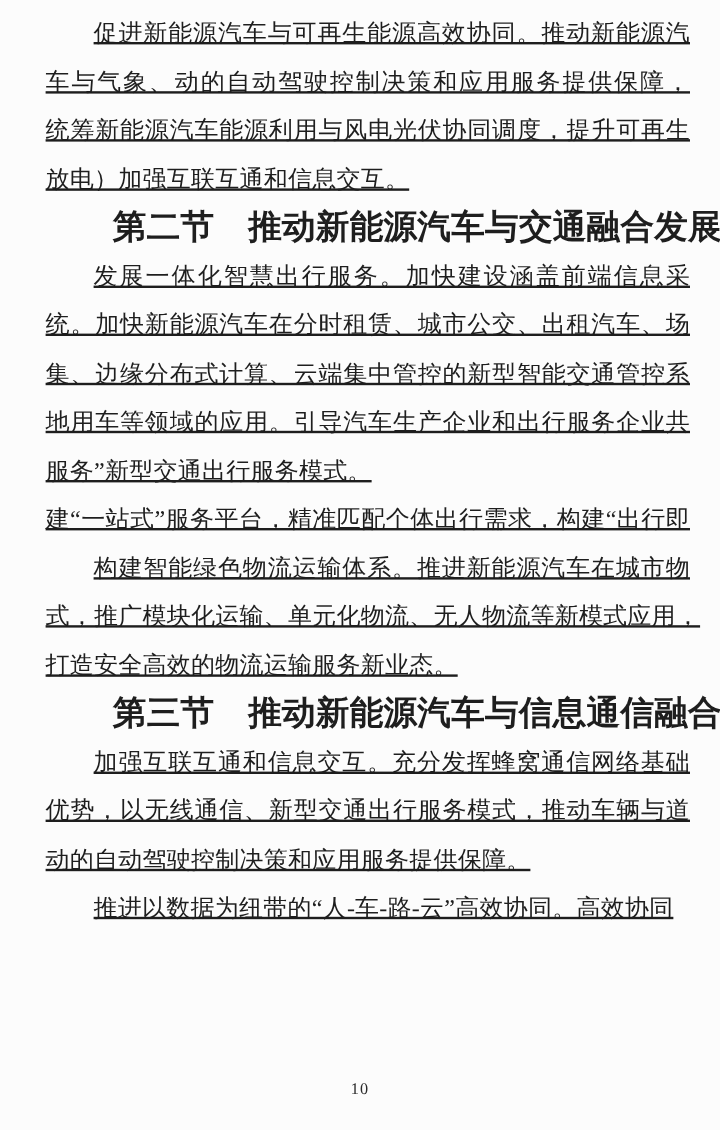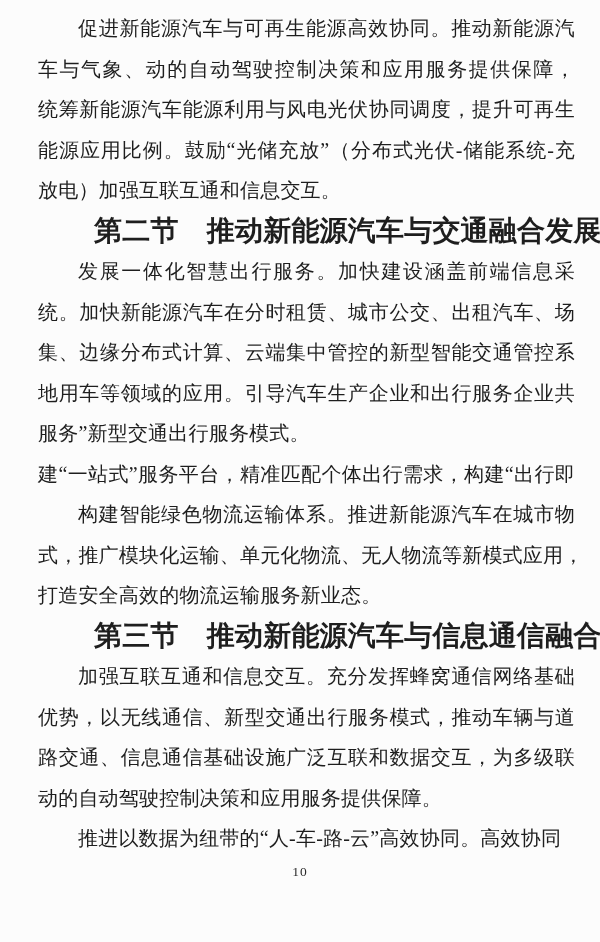--- a/index.html
+++ b/index.html
@@ -29,58 +29,58 @@
   .line {
     margin: 0;
     font-size: 20px;
     line-height: 40.5px;
     height: 40.5px;
     letter-spacing: 0.2px;
     text-align: justify;
     text-align-last: justify;
     text-justify: inter-character;
     white-space: nowrap;
+    text-decoration: underline;
   }
   .line.last {
     text-align-last: left;
   }
   .line.indent {
     text-indent: 2em;
   }
   .heading {
     margin: 0;
     font-size: 28px;
     line-height: 40.5px;
     height: 40.5px;
     font-weight: bold;
     text-indent: 2em;
     white-space: nowrap;
     letter-spacing: 0.2px;
   }
   .pagenum {
     position: absolute;
-    top: 864px;
+    top: 900px;
     left: 0;
     right: 0;
     text-align: center;
     font-size: 13.5px;
     letter-spacing: 1px;
     color: #2a2a2a;
   }
 </style>
 </head>
 <body>
 
 <main class="page">
 
   <section class="para">
     <p class="line indent">促进新能源汽车与可再生能源高效协同。推动新能源汽</p>
     <p class="line">车与气象、动的自动驾驶控制决策和应用服务提供保障，</p>
     <p class="line">统筹新能源汽车能源利用与风电光伏协同调度，提升可再生</p>
-    <p class="line">能源应用比例。鼓励“光储充放”（分布式光伏-储能系统-充</p>
     <p class="line last">放电）加强互联互通和信息交互。</p>
   </section>
 
   <h2 class="heading">第二节　推动新能源汽车与交通融合发展</h2>
 
   <section class="para">
     <p class="line indent">发展一体化智慧出行服务。加快建设涵盖前端信息采</p>
     <p class="line">统。加快新能源汽车在分时租赁、城市公交、出租汽车、场</p>
     <p class="line">集、边缘分布式计算、云端集中管控的新型智能交通管控系</p>
     <p class="line">地用车等领域的应用。引导汽车生产企业和出行服务企业共</p>
@@ -92,21 +92,20 @@
     <p class="line indent">构建智能绿色物流运输体系。推进新能源汽车在城市物</p>
     <p class="line">式，推广模块化运输、单元化物流、无人物流等新模式应用，</p>
     <p class="line last">打造安全高效的物流运输服务新业态。</p>
   </section>
 
   <h2 class="heading">第三节　推动新能源汽车与信息通信融合发展</h2>
 
   <section class="para">
     <p class="line indent">加强互联互通和信息交互。充分发挥蜂窝通信网络基础</p>
     <p class="line">优势，以无线通信、新型交通出行服务模式，推动车辆与道</p>
-    <p class="line">路交通、信息通信基础设施广泛互联和数据交互，为多级联</p>
     <p class="line last">动的自动驾驶控制决策和应用服务提供保障。</p>
   </section>
 
   <section class="para">
     <p class="line indent last">推进以数据为纽带的“人-车-路-云”高效协同。高效协同</p>
   </section>
 
   <div class="pagenum">10</div>
 
 </main>

